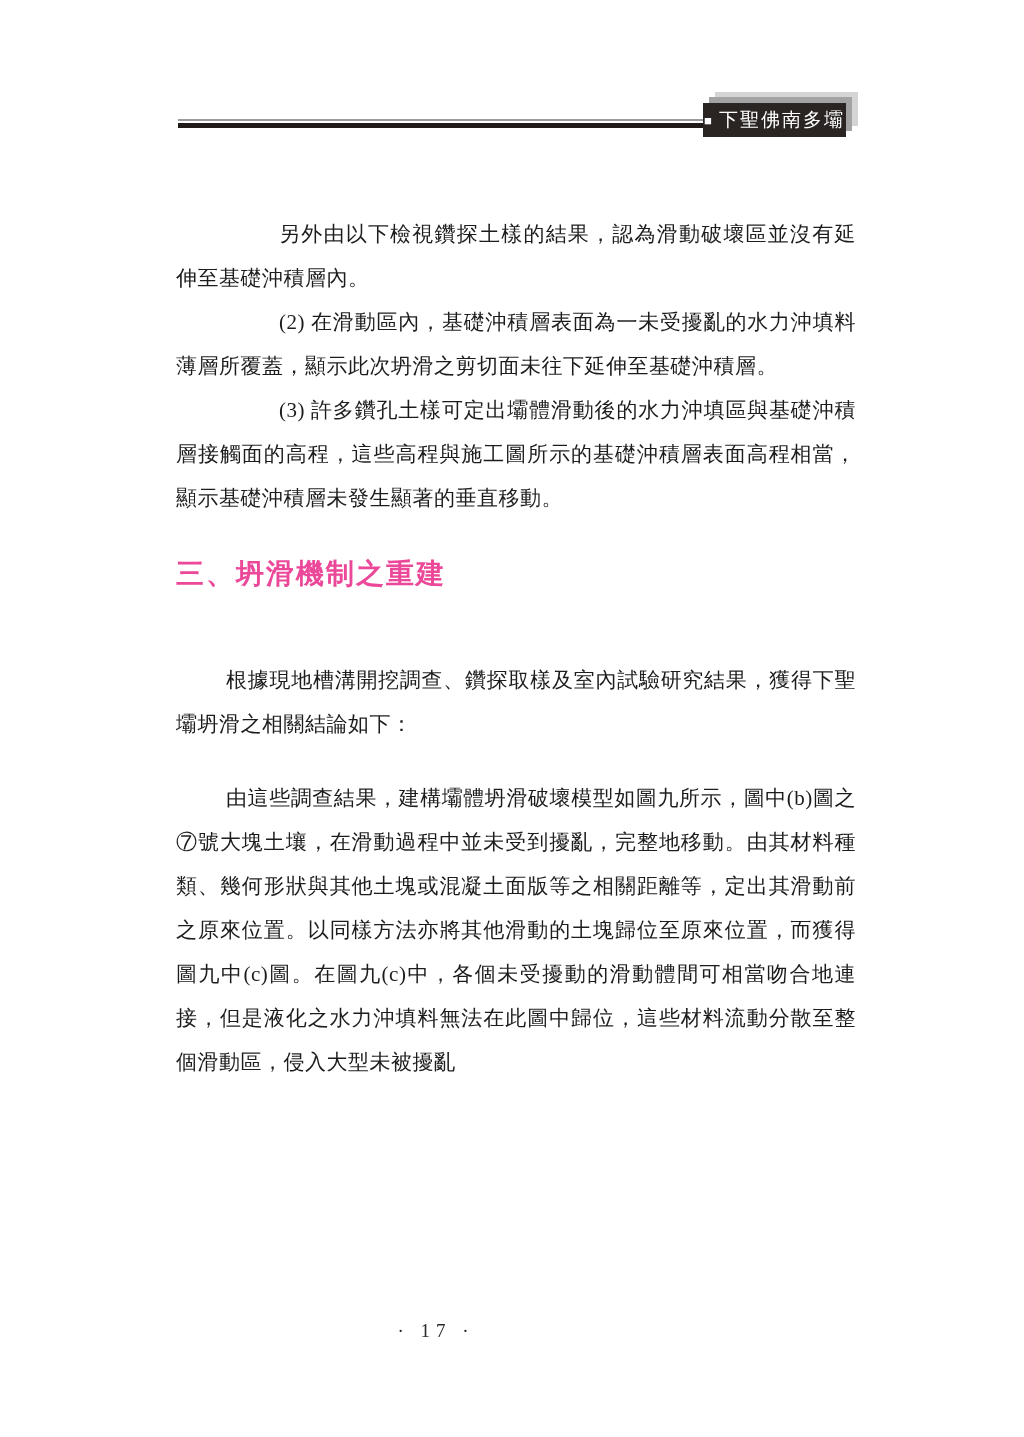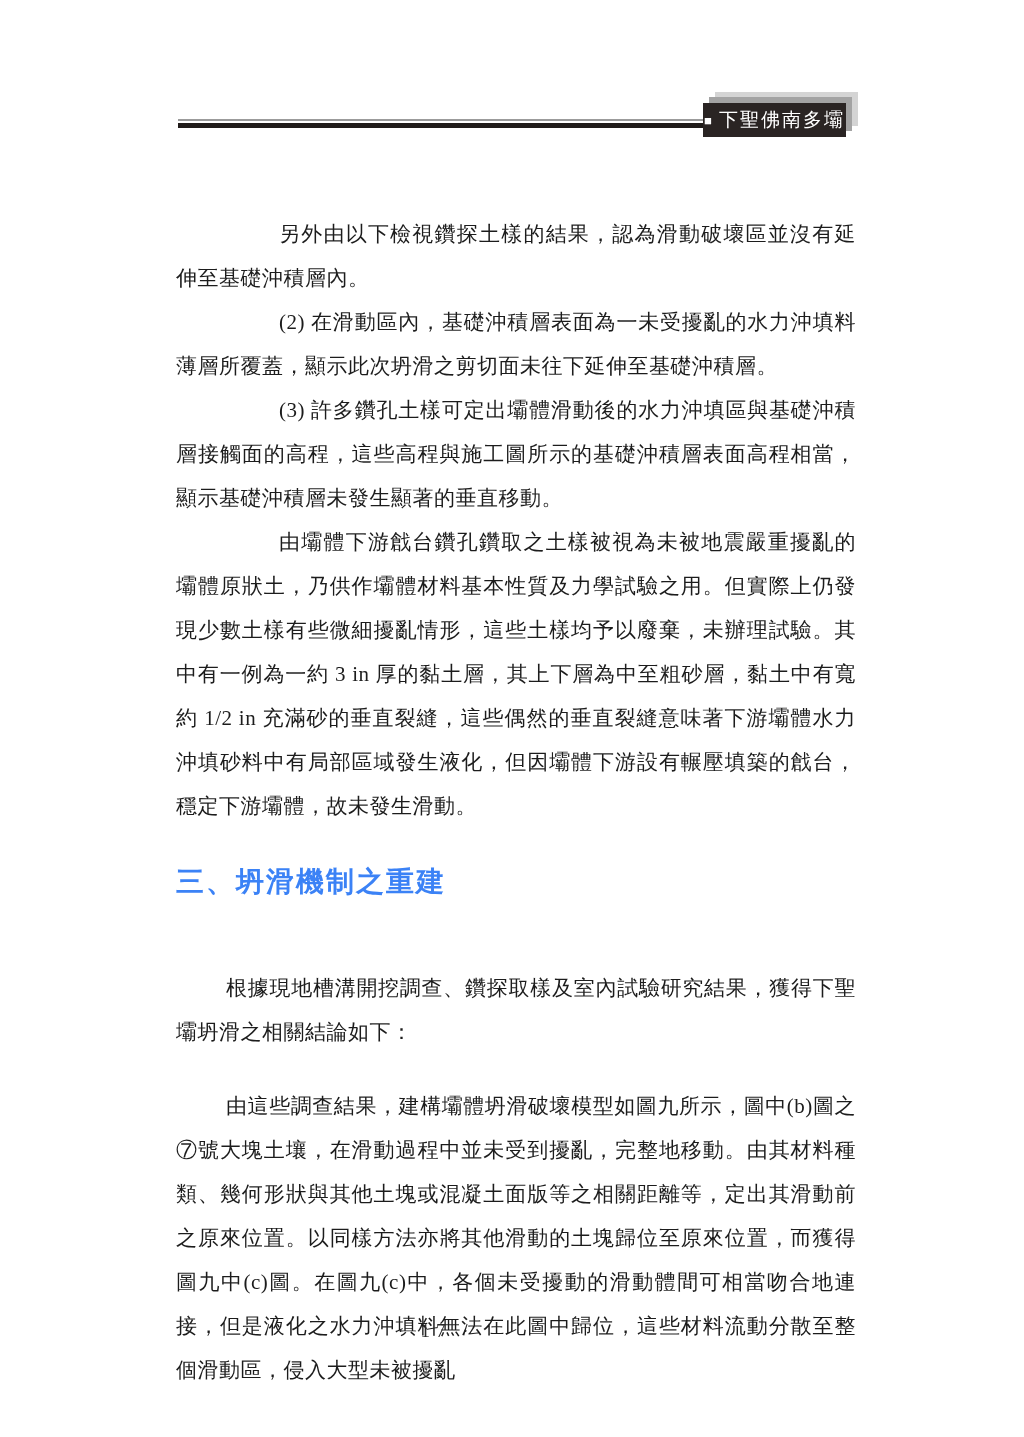--- a/index.html
+++ b/index.html
@@ -51,21 +51,21 @@
   }
   .para { margin: 0; }
   .indent4 { text-indent: 103px; }
   .indent2 { text-indent: 50px; }
   .section-heading {
     margin: 32px 0 62px 0;
     font-family: "Liberation Sans", "DejaVu Sans", sans-serif;
     font-weight: bold;
     font-size: 28px;
     letter-spacing: 2px;
-    color: #3b82f6;
+    color: #ec4899;
     text-align: left;
     text-indent: 0;
   }
   .conclusion-list { margin: 22px 0 30px 0; }
   .conclusion-list .para { text-indent: 50px; }
   
   .footer {
     position: absolute;
     left: 0;
     top: 1320px;
@@ -89,21 +89,20 @@
   <div class="chapter-tab">
     <span class="tab-bullet">■</span>
     <span class="tab-title">下聖佛南多壩</span>
   </div>
 
   <div class="content">
 
     <p class="para indent4">另外由以下檢視鑽探土樣的結果，認為滑動破壞區並沒有延伸至基礎沖積層內。</p>
     <p class="para indent4">(2) 在滑動區內，基礎沖積層表面為一未受擾亂的水力沖填料薄層所覆蓋，顯示此次坍滑之剪切面未往下延伸至基礎沖積層。</p>
     <p class="para indent4">(3) 許多鑽孔土樣可定出壩體滑動後的水力沖填區與基礎沖積層接觸面的高程，這些高程與施工圖所示的基礎沖積層表面高程相當，顯示基礎沖積層未發生顯著的垂直移動。</p>
-    <p class="para indent4">由壩體下游戧台鑽孔鑽取之土樣被視為未被地震嚴重擾亂的壩體原狀土，乃供作壩體材料基本性質及力學試驗之用。但實際上仍發現少數土樣有些微細擾亂情形，這些土樣均予以廢棄，未辦理試驗。其中有一例為一約 3 in 厚的黏土層，其上下層為中至粗砂層，黏土中有寬約 1/2 in 充滿砂的垂直裂縫，這些偶然的垂直裂縫意味著下游壩體水力沖填砂料中有局部區域發生液化，但因壩體下游設有輾壓填築的戧台，穩定下游壩體，故未發生滑動。</p>
 
     <h2 class="section-heading">三、坍滑機制之重建</h2>
 
     <p class="para indent2">根據現地槽溝開挖調查、鑽探取樣及室內試驗研究結果，獲得下聖壩坍滑之相關結論如下：</p>
 
     <div class="conclusion-list">
     </div>
 
     <p class="para indent2">由這些調查結果，建構壩體坍滑破壞模型如圖九所示，圖中(b)圖之⑦號大塊土壤，在滑動過程中並未受到擾亂，完整地移動。由其材料種類、幾何形狀與其他土塊或混凝土面版等之相關距離等，定出其滑動前之原來位置。以同樣方法亦將其他滑動的土塊歸位至原來位置，而獲得圖九中(c)圖。在圖九(c)中，各個未受擾動的滑動體間可相當吻合地連接，但是液化之水力沖填料無法在此圖中歸位，這些材料流動分散至整個滑動區，侵入大型未被擾亂</p>
 

